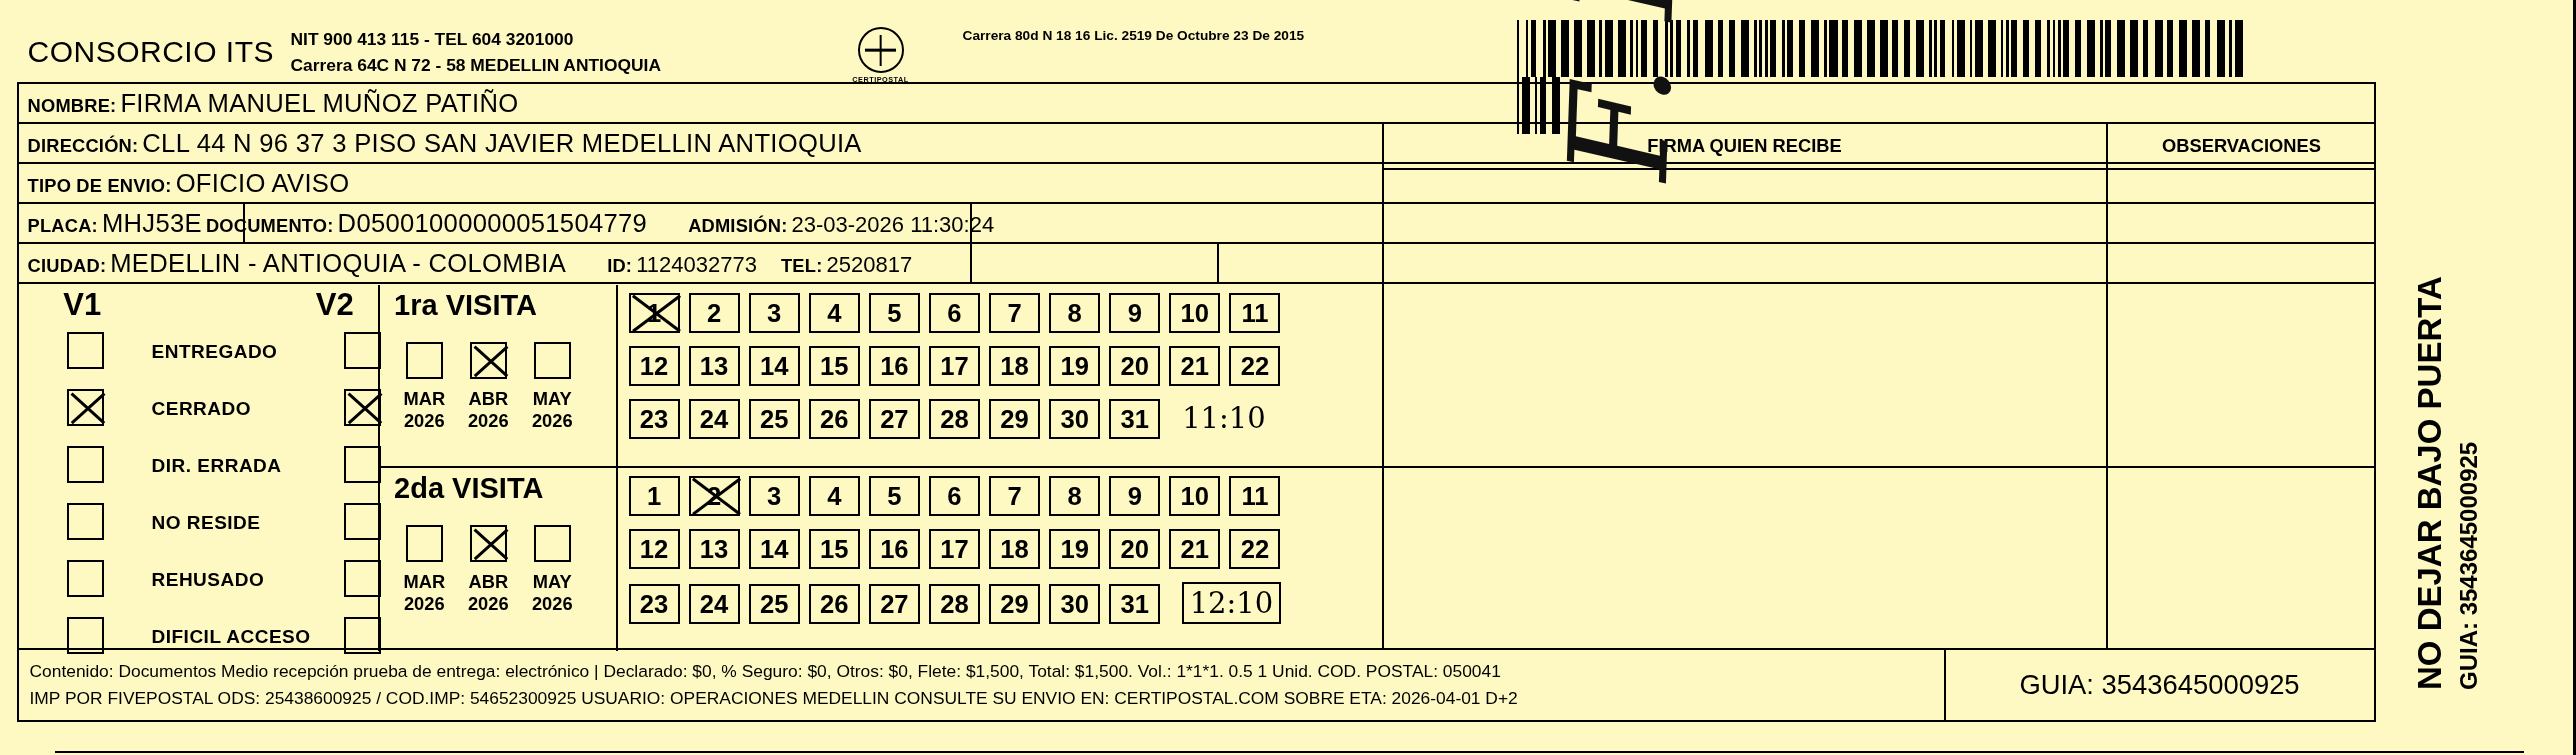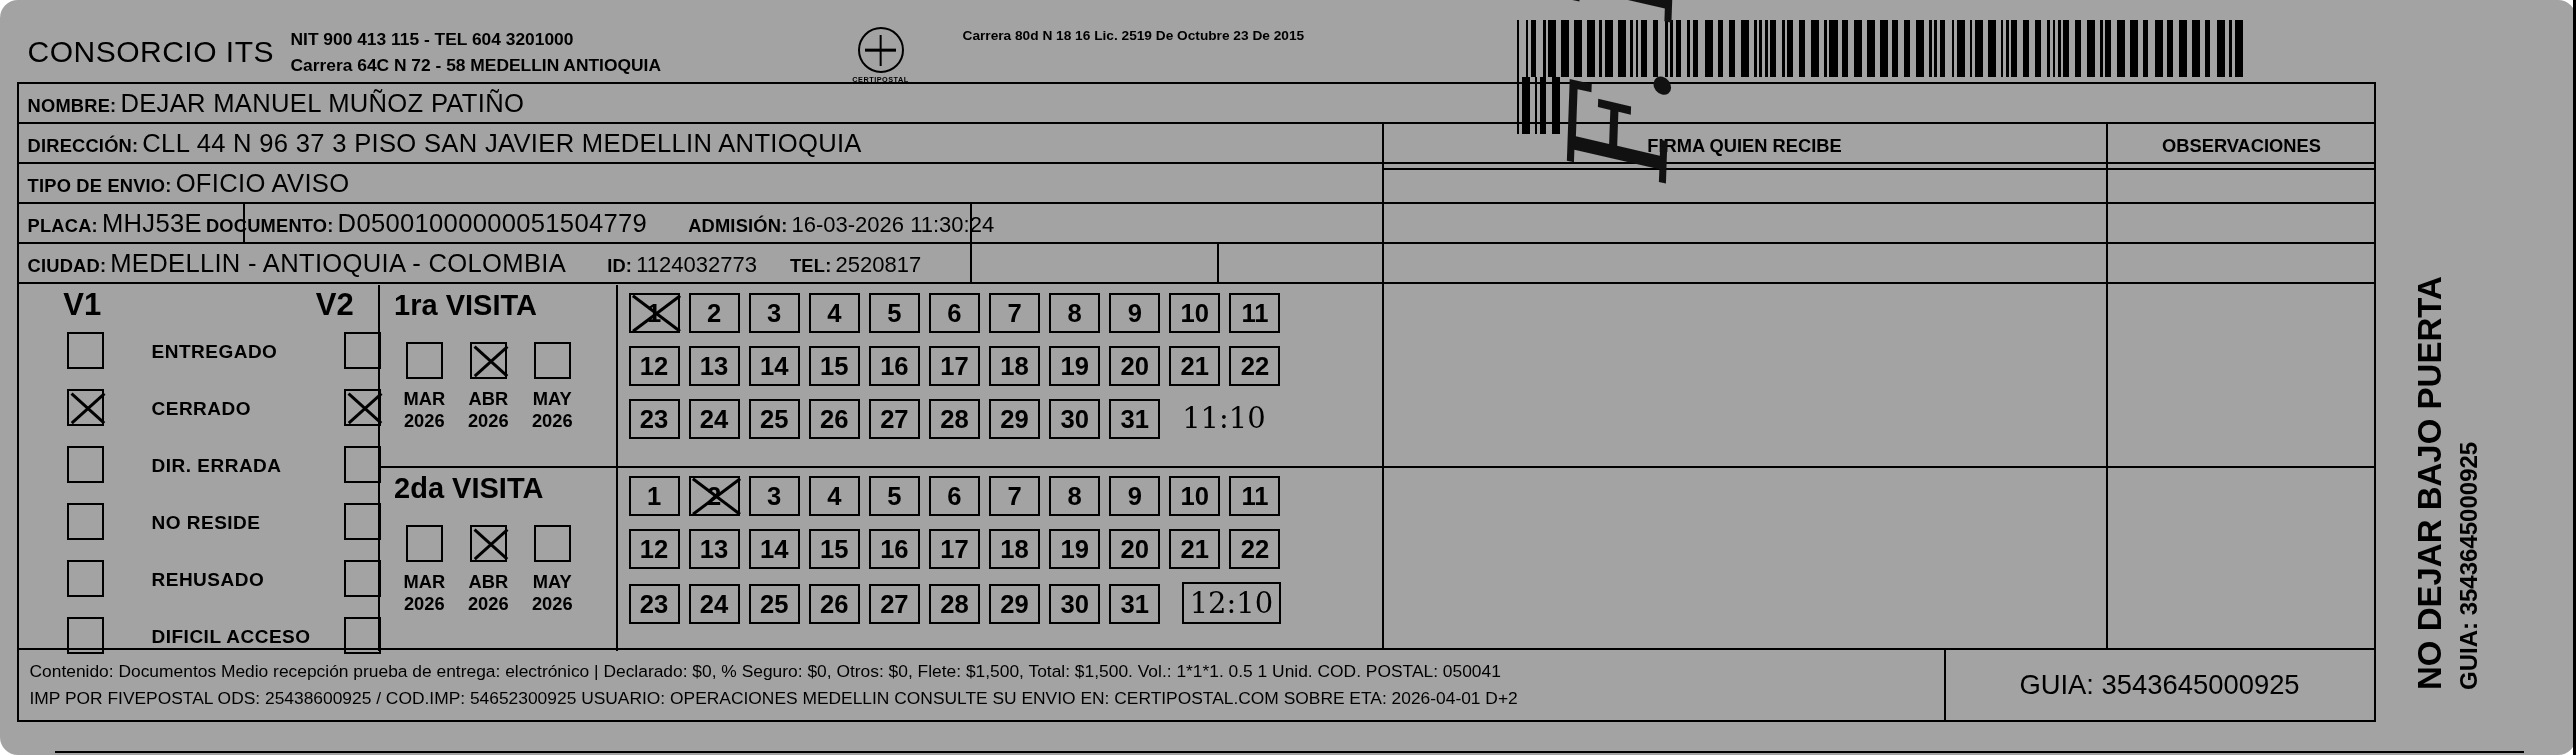--- a/index.html
+++ b/index.html
@@ -1,17 +1,17 @@
 <!DOCTYPE html>
 <html style="font-size:14.6px"><head>
 <meta charset="utf-8">
 <style>
   html,body{margin:0;padding:0;background:#fff;}
   body{font-family:"Liberation Sans",sans-serif;color:#000;}
-  .page{position:relative;width:2576px;height:755px;background:#a3a3a3;border-radius:18px;}
+  .page{position:relative;width:2576px;height:755px;background:#fef9c3;}
   .sheet{position:absolute;left:16.5px;top:7.3px;width:2485px;height:732px;}
 
   
   .hdr{position:relative;height:77px;}
   .hdr-title{position:absolute;left:11px;top:27.4px;font-size:30px;letter-spacing:0.5px;}
   .hdr-col2{position:absolute;left:274px;top:20px;font-size:17.4px;font-weight:bold;line-height:1.45;}
   .logo{position:absolute;left:823px;top:20px;width:82px;text-align:center;}
   .logo-circle{width:42px;height:42px;border-radius:50%;border:2.7px solid #000;margin:0 auto;position:relative;}
   .logo-circle:before{content:"";position:absolute;left:50%;top:5.5px;width:2.7px;height:31px;background:#000;transform:translateX(-50%);}
   .logo-circle:after{content:"";position:absolute;top:50%;left:5.5px;height:2.7px;width:31px;background:#000;transform:translateY(-50%);}
@@ -113,52 +113,52 @@
       <div class="hdr-col3">
         <div class="l2">Carrera 80d N 18 16  Lic. 2519 De Octubre 23 De 2015</div>
       </div>
       <div class="barcode" id="barcode"><i style="width:2.7px;margin-right:6.4px"></i><i style="width:2.7px;margin-right:2.7px"></i><i style="width:5.5px;margin-right:6.4px"></i><i style="width:2.7px;margin-right:2.7px"></i><i style="width:8.2px;margin-right:4.6px"></i><i style="width:8.2px;margin-right:4.6px"></i><i style="width:8.2px;margin-right:4.6px"></i><i style="width:8.2px;margin-right:4.6px"></i><i style="width:2.7px;margin-right:2.7px"></i><i style="width:8.2px;margin-right:4.6px"></i><i style="width:8.2px;margin-right:4.6px"></i><i style="width:2.7px;margin-right:2.7px"></i><i style="width:2.7px;margin-right:2.7px"></i><i style="width:5.5px;margin-right:6.4px"></i><i style="width:5.5px;margin-right:6.4px"></i><i style="width:2.7px;margin-right:2.7px"></i><i style="width:2.7px;margin-right:2.7px"></i><i style="width:5.5px;margin-right:6.4px"></i><i style="width:2.7px;margin-right:2.7px"></i><i style="width:5.5px;margin-right:6.4px"></i><i style="width:8.2px;margin-right:4.6px"></i><i style="width:5.5px;margin-right:6.4px"></i><i style="width:5.5px;margin-right:6.4px"></i><i style="width:8.2px;margin-right:4.6px"></i><i style="width:2.7px;margin-right:2.7px"></i><i style="width:2.7px;margin-right:2.7px"></i><i style="width:2.7px;margin-right:2.7px"></i><i style="width:5.5px;margin-right:6.4px"></i><i style="width:2.7px;margin-right:2.7px"></i><i style="width:5.5px;margin-right:6.4px"></i><i style="width:5.5px;margin-right:6.4px"></i><i style="width:8.2px;margin-right:4.6px"></i><i style="width:2.7px;margin-right:2.7px"></i><i style="width:8.2px;margin-right:4.6px"></i><i style="width:5.5px;margin-right:6.4px"></i><i style="width:8.2px;margin-right:4.6px"></i><i style="width:8.2px;margin-right:4.6px"></i><i style="width:8.2px;margin-right:4.6px"></i><i style="width:5.5px;margin-right:6.4px"></i><i style="width:5.5px;margin-right:6.4px"></i><i style="width:8.2px;margin-right:4.6px"></i><i style="width:2.7px;margin-right:2.7px"></i><i style="width:2.7px;margin-right:2.7px"></i><i style="width:5.5px;margin-right:6.4px"></i><i style="width:2.7px;margin-right:2.7px"></i><i style="width:8.2px;margin-right:4.6px"></i><i style="width:2.7px;margin-right:2.7px"></i><i style="width:8.2px;margin-right:4.6px"></i><i style="width:8.2px;margin-right:4.6px"></i><i style="width:2.7px;margin-right:2.7px"></i><i style="width:2.7px;margin-right:2.7px"></i><i style="width:5.5px;margin-right:6.4px"></i><i style="width:5.5px;margin-right:6.4px"></i><i style="width:5.5px;margin-right:6.4px"></i><i style="width:2.7px;margin-right:2.7px"></i><i style="width:2.7px;margin-right:2.7px"></i><i style="width:2.7px;margin-right:2.7px"></i><i style="width:5.5px;margin-right:6.4px"></i><i style="width:5.5px;margin-right:6.4px"></i><i style="width:8.2px;margin-right:4.6px"></i><i style="width:2.7px;margin-right:2.7px"></i><i style="width:5.5px;margin-right:6.4px"></i><i style="width:8.2px;margin-right:4.6px"></i><i style="width:8.2px;margin-right:4.6px"></i><i style="width:5.5px;margin-right:6.4px"></i><i style="width:8.2px;margin-right:4.6px"></i><i style="width:5.5px;margin-right:6.4px"></i><i style="width:8.2px;margin-right:4.6px"></i><i style="width:8.2px;margin-right:4.6px"></i><i style="width:5.5px;margin-right:6.4px"></i><i style="width:8.2px;margin-right:4.6px"></i><i style="width:2.7px;margin-right:2.7px"></i><i style="width:8.2px;margin-right:4.6px"></i><i style="width:2.7px;margin-right:2.7px"></i><i style="width:8.2px;margin-right:4.6px"></i><i style="width:2.7px;margin-right:2.7px"></i><i style="width:5.5px;margin-right:6.4px"></i><i style="width:8.2px;margin-right:4.6px"></i></div>
     </div>
 
     <div class="box">
 
       <div class="row r-nombre">
         <span class="lbl inline">NOMBRE:</span>
-        <span class="val inline">DEJAR MANUEL MUÑOZ PATIÑO</span>
+        <span class="val inline">FIRMA MANUEL MUÑOZ PATIÑO</span>
       </div>
 
       <div class="row r-direccion">
         <span class="lbl inline">DIRECCIÓN:</span>
         <span class="val inline">CLL 44 N 96   37 3 PISO SAN JAVIER MEDELLIN ANTIOQUIA</span>
       </div>
 
       <div class="row r-tipo">
         <span class="lbl inline">TIPO DE ENVIO:</span>
         <span class="val inline">OFICIO AVISO</span>
       </div>
 
       <div class="row r-placa">
         <span class="lbl inline">PLACA:</span>
         <span class="val inline">MHJ53E</span>
         <span class="vline" style="left:224px;"></span>
         <span class="lbl inline" style="">DOCUMENTO:</span>
         <span class="val inline">D05001000000051504779</span>
         <span class="vline" style="left:951px;"></span>
         <span class="lbl inline" style="margin-left:37px;">ADMISIÓN:</span>
-        <span class="val-sm inline">16-03-2026 11:30:24</span>
+        <span class="val-sm inline">23-03-2026 11:30:24</span>
       </div>
 
       <div class="row r-ciudad">
         <span class="lbl inline">CIUDAD:</span>
         <span class="val inline">MEDELLIN - ANTIOQUIA - COLOMBIA</span>
         <span class="vline" style="left:951px;"></span>
         <span class="lbl inline" style="margin-left:37px;">ID:</span>
         <span class="val-sm inline">1124032773</span>
         <span class="vline" style="left:1198px;"></span>
-        <span class="lbl inline" style="margin-left:29px;">TEL:</span>
+        <span class="lbl inline" style="margin-left:20px;">TEL:</span>
         <span class="val-sm inline">2520817</span>
       </div>
 
       <div class="grid-area">
 
         <div class="vcol">
           <div class="vhead">
             <span>V1</span>
             <span style="display:inline-block;width:206px;"></span><span>V2</span>
           </div>

